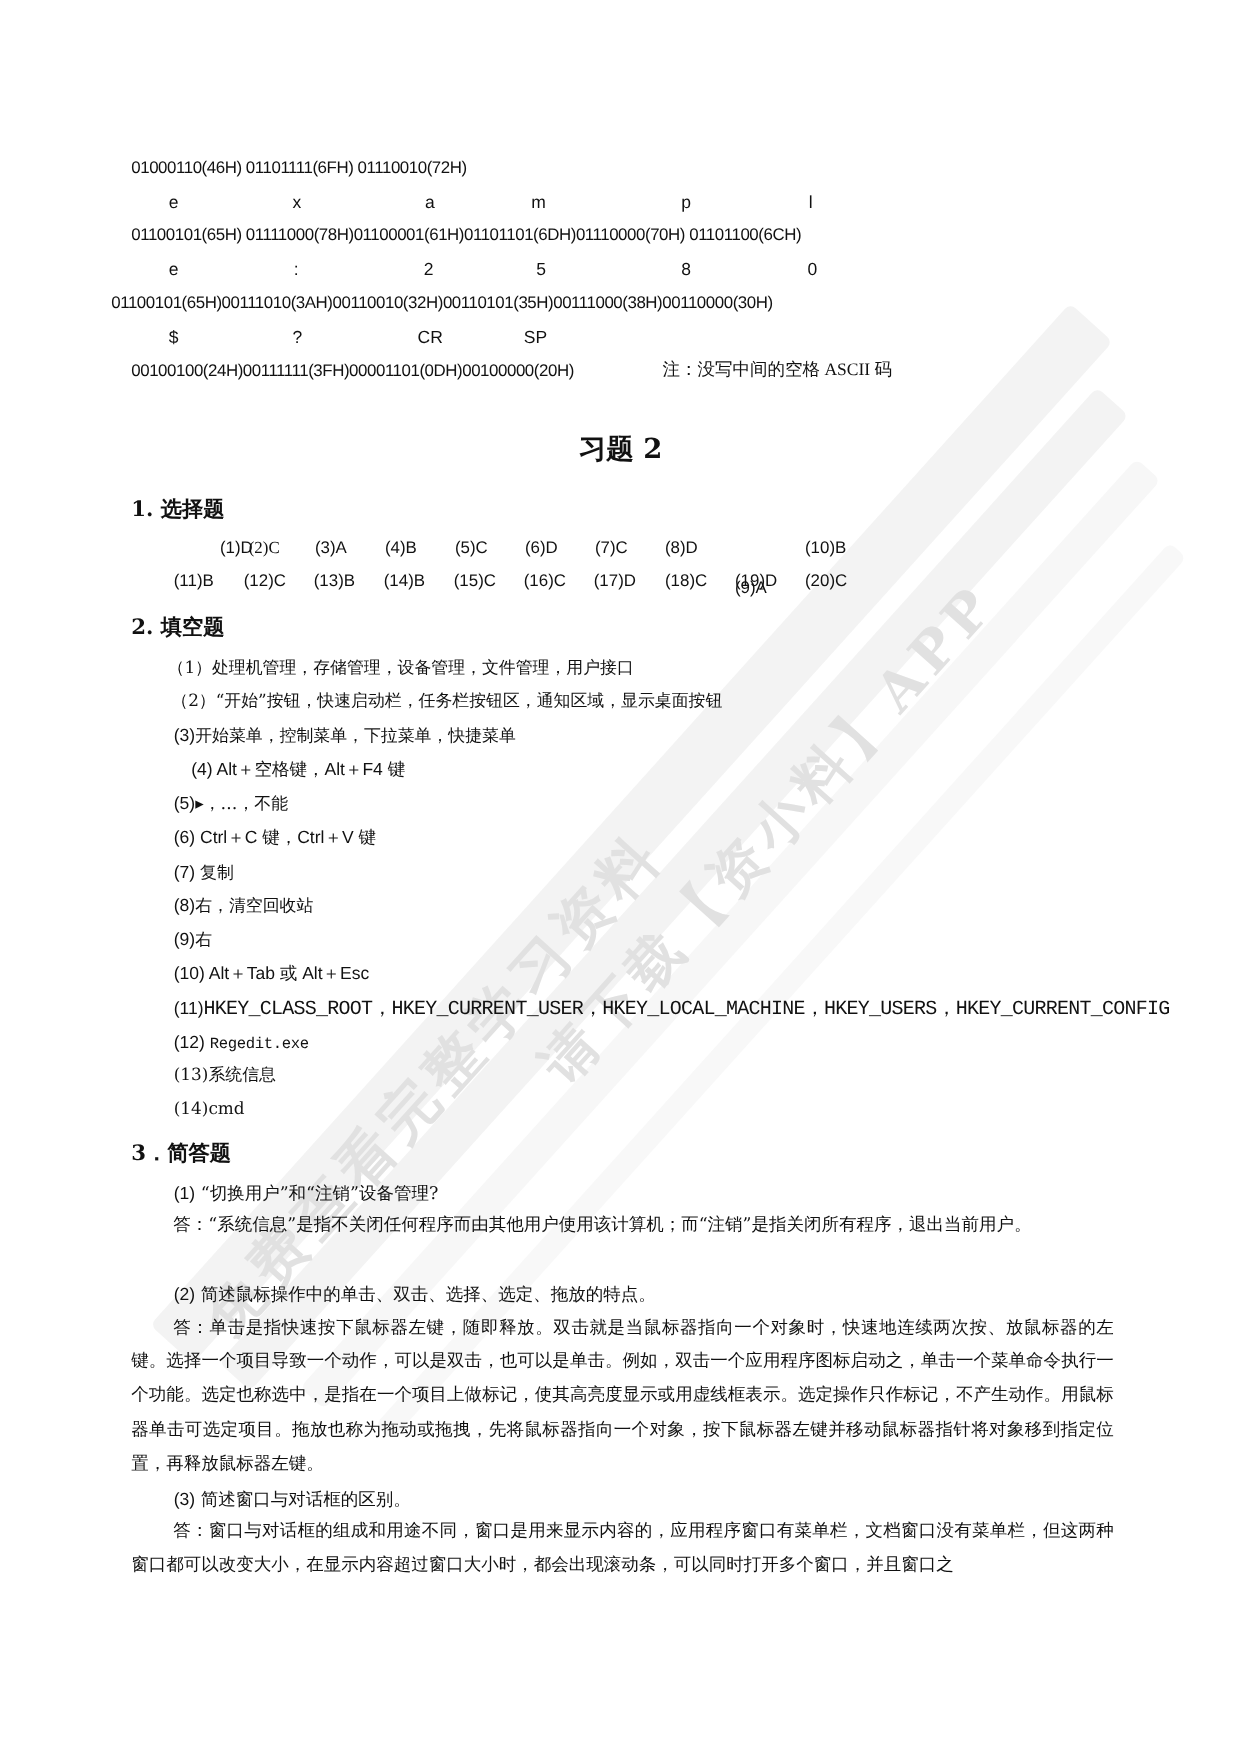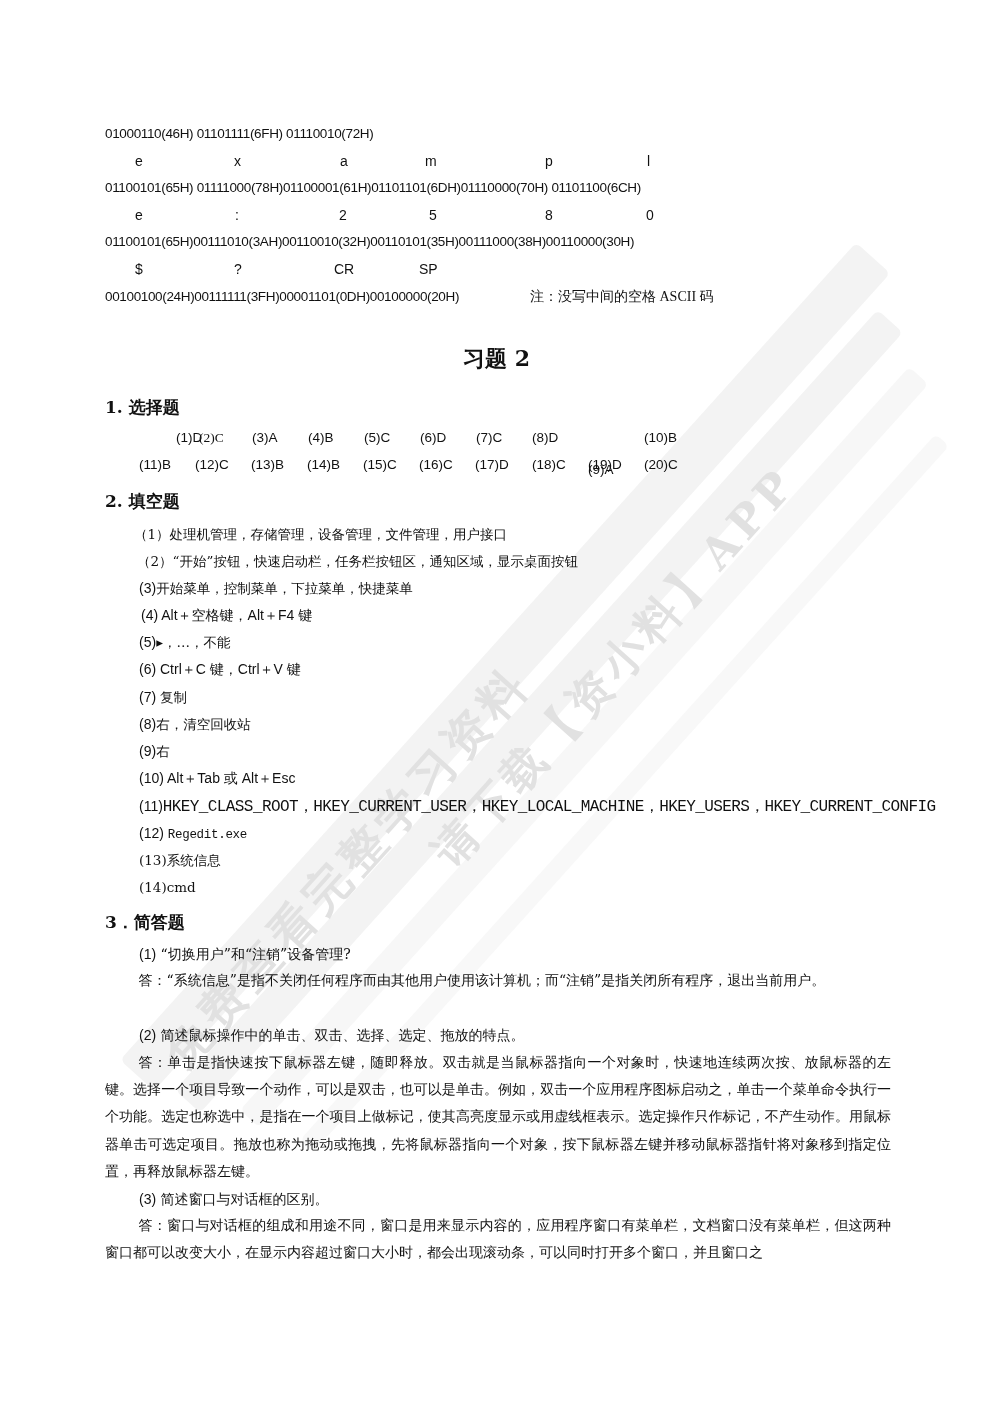--- a/index.html
+++ b/index.html
@@ -50,21 +50,21 @@
   <span class="char-label" style="left:545px; top:152px;">p</span>
   <span class="char-label" style="left:647px; top:152px;">l</span>
   <div class="line code" style="left:105px; top:179px;">01100101(65H) 01111000(78H)01100001(61H)01101101(6DH)01110000(70H) 01101100(6CH)</div>
 
   <span class="char-label" style="left:135px; top:206px;">e</span>
   <span class="char-label" style="left:235px; top:206px;">:</span>
   <span class="char-label" style="left:339px; top:206px;">2</span>
   <span class="char-label" style="left:429px; top:206px;">5</span>
   <span class="char-label" style="left:545px; top:206px;">8</span>
   <span class="char-label" style="left:646px; top:206px;">0</span>
-  <div class="line code" style="left:105px; top:233px;text-align:center;">01100101(65H)00111010(3AH)00110010(32H)00110101(35H)00111000(38H)00110000(30H)</div>
+  <div class="line code" style="left:89px; top:233px;text-align:center;">01100101(65H)00111010(3AH)00110010(32H)00110101(35H)00111000(38H)00110000(30H)</div>
 
   <span class="char-label" style="left:135px; top:260px;">$</span>
   <span class="char-label" style="left:234px; top:260px;">?</span>
   <span class="char-label" style="left:334px; top:260px;">CR</span>
   <span class="char-label" style="left:419px; top:260px;">SP</span>
   <div class="line code" style="left:105px; top:288px;">00100100(24H)00111111(3FH)00001101(0DH)00100000(20H)</div>
   <div class="line serif" style="left:530px; top:288px; font-size:14px;">注：没写中间的空格 ASCII 码</div>
 
   <div class="title">习题 2</div>
 
@@ -98,21 +98,21 @@
 
   <div class="fill" style="left:134px; top:525px;">
     <span class="txt">（1）</span><span class="txt">处理机管理，存储管理，设备管理，文件管理，用户接口</span>
   </div>
   <div class="fill" style="left:137px; top:552px;">
     <span class="txt">（2）</span><span class="txt">“开始”按钮，快速启动栏，任务栏按钮区，通知区域，显示桌面按钮</span>
   </div>
   <div class="fill" style="left:139px; top:579px;">
     <span class="num">(3)</span><span class="txt">开始菜单，控制菜单，下拉菜单，快捷菜单</span>
   </div>
-  <div class="fill" style="left:141px; top:606px;">
+  <div class="fill" style="left:153px; top:606px;">
     <span class="num">(4) </span><span class="num">Alt＋空格键，Alt＋F4 键</span>
   </div>
   <div class="fill" style="left:139px; top:633px;">
     <span class="num">(5)</span><span class="txt">▸，…，不能</span>
   </div>
   <div class="fill" style="left:139px; top:660px;">
     <span class="num">(6) </span><span class="num">Ctrl＋C 键，Ctrl＋V 键</span>
   </div>
   <div class="fill" style="left:139px; top:688px;">
     <span class="num">(7) </span><span class="txt"> 复制</span>

